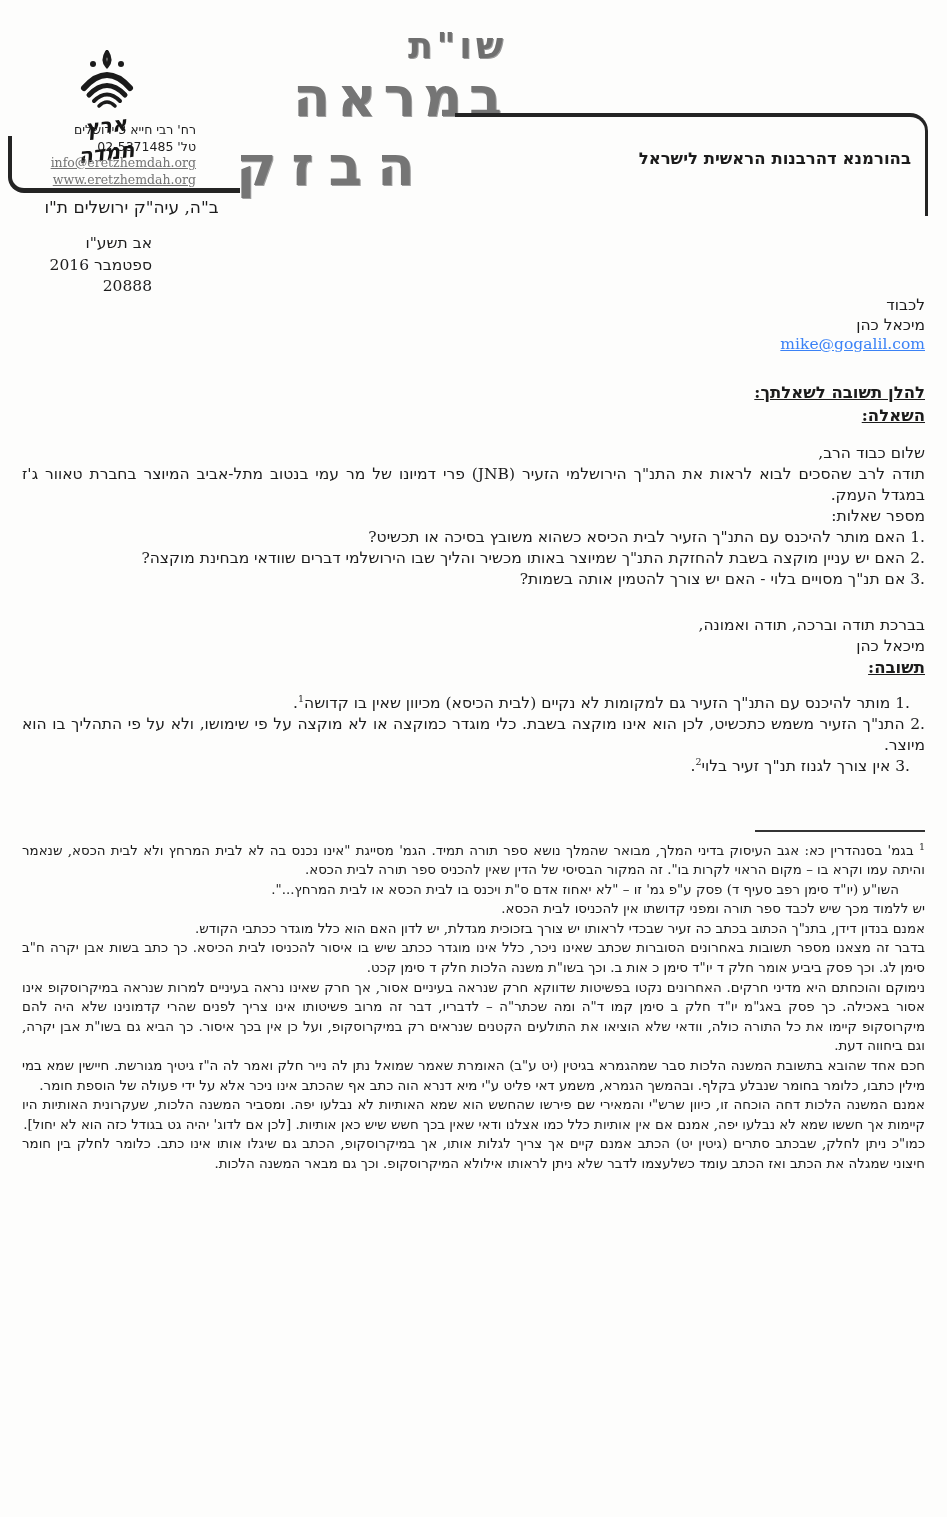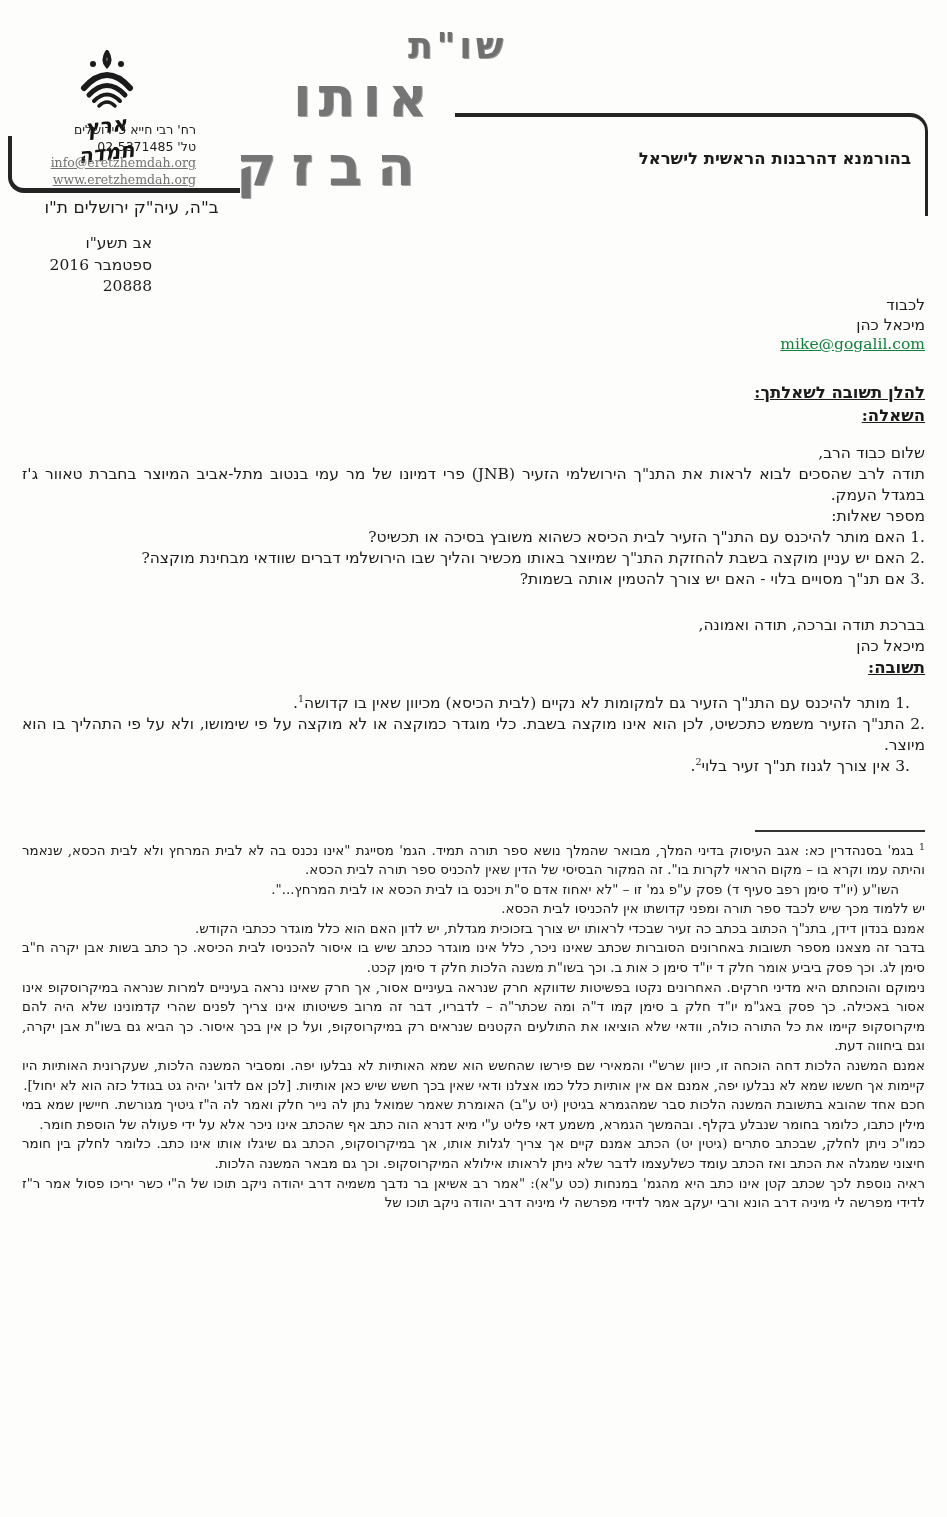--- a/index.html
+++ b/index.html
@@ -62,21 +62,21 @@
     direction:rtl;text-align:right;
     font-size:15.5px;line-height:21.5px;
   }
   
   .content{
     position:absolute;top:296px;right:22px;left:22px;
     direction:rtl;text-align:right;
     font-size:15.5px;line-height:21px;
   }
   .addressee{line-height:19.5px;}
-  .addressee a{color:#15803d;text-decoration:underline;}
+  .addressee a{color:#3b82f6;text-decoration:underline;}
   .heading{
     font-weight:bold;font-size:16.5px;
     text-decoration:underline;
     display:block;margin:0;
   }
   .intro-head{margin-top:27px;}
   .q-head{margin-top:2px;margin-bottom:17px;}
   .just{text-align:justify;}
   .q-item{margin:0;}
   .closing{margin-top:25px;}
@@ -121,21 +121,21 @@
     <div>טל' 02-5371485</div>
     <div><a href="#">info@eretzhemdah.org</a></div>
     <div><a href="#">www.eretzhemdah.org</a></div>
   </div>
 
   <div class="left-bracket"></div>
 
   <div class="bh-line">ב"ה, עיה"ק ירושלים ת"ו</div>
 
   <div class="title-shut">שו"ת</div>
-  <div class="title-big title-bemareh">אותו</div>
+  <div class="title-big title-bemareh">במראה</div>
   <div class="title-big title-habazak">הבזק</div>
 
   <div class="right-rule"></div>
 
   <div class="subtitle">
     <div>בהורמנא דהרבנות הראשית לישראל</div>
   </div>
 
   <div class="date-block">
     <div>אב תשע"ו</div>
@@ -175,21 +175,20 @@
 
     <div class="fn-rule"></div>
 
     <div class="footnotes">
       <div><sup>1</sup> <span>בגמ' בסנהדרין כא: אגב העיסוק בדיני המלך, מבואר שהמלך נושא ספר תורה תמיד. הגמ' מסייגת "אינו נכנס בה לא לבית המרחץ ולא לבית הכסא, שנאמר והיתה עמו וקרא בו – מקום הראוי לקרות בו". זה המקור הבסיסי של הדין שאין להכניס ספר תורה לבית הכסא.</span></div>
       <div class="fn-indent">השו"ע (יו"ד סימן רפב סעיף ד) פסק ע"פ גמ' זו – "לא יאחוז אדם ס"ת ויכנס בו לבית הכסא או לבית המרחץ...".</div>
       <div>יש ללמוד מכך שיש לכבד ספר תורה ומפני קדושתו אין להכניסו לבית הכסא.</div>
       <div>אמנם בנדון דידן, בתנ"ך הכתוב בכתב כה זעיר שבכדי לראותו יש צורך בזכוכית מגדלת, יש לדון האם הוא כלל מוגדר ככתבי הקודש.</div>
       <div>בדבר זה מצאנו מספר תשובות באחרונים הסוברות שכתב שאינו ניכר, כלל אינו מוגדר ככתב שיש בו איסור להכניסו לבית הכיסא. כך כתב בשות אבן יקרה ח"ב סימן לג. וכך פסק ביביע אומר חלק ד יו"ד סימן כ אות ב. וכך בשו"ת משנה הלכות חלק ד סימן קכט.</div>
       <div>נימוקם והוכחתם היא מדיני חרקים. האחרונים נקטו בפשיטות שדווקא חרק שנראה בעיניים אסור, אך חרק שאינו נראה בעיניים למרות שנראה במיקרוסקופ אינו אסור באכילה. כך פסק באג"מ יו"ד חלק ב סימן קמו ד"ה ומה שכתר"ה – לדבריו, דבר זה מרוב פשיטותו אינו צריך לפנים שהרי קדמונינו שלא היה להם מיקרוסקופ קיימו את כל התורה כולה, וודאי שלא הוציאו את התולעים הקטנים שנראים רק במיקרוסקופ, ועל כן אין בכך איסור. כך הביא גם בשו"ת אבן יקרה, וגם ביחווה דעת.</div>
+      <div>חכם אחד שהובא בתשובת המשנה הלכות סבר שמהגמרא בגיטין (יט ע"ב) האומרת שאמר שמואל נתן לה נייר חלק ואמר לה ה"ז גיטיך מגורשת. חיישין שמא במי מילין כתבו, כלומר בחומר שנבלע בקלף. ובהמשך הגמרא, משמע דאי פליט ע"י מיא דנרא הוה כתב אף שהכתב אינו ניכר אלא על ידי פעולה של הוספת חומר.</div>
       <div>אמנם המשנה הלכות דחה הוכחה זו, כיוון שרש"י והמאירי שם פירשו שהחשש הוא שמא האותיות לא נבלעו יפה. ומסביר המשנה הלכות, שעקרונית האותיות היו קיימות אך חששו שמא לא נבלעו יפה, אמנם אם אין אותיות כלל כמו אצלנו ודאי שאין בכך חשש שיש כאן אותיות. [לכן אם לדוג' יהיה גט בגודל כזה הוא לא יחול].</div>
-      <div>חכם אחד שהובא בתשובת המשנה הלכות סבר שמהגמרא בגיטין (יט ע"ב) האומרת שאמר שמואל נתן לה נייר חלק ואמר לה ה"ז גיטיך מגורשת. חיישין שמא במי מילין כתבו, כלומר בחומר שנבלע בקלף. ובהמשך הגמרא, משמע דאי פליט ע"י מיא דנרא הוה כתב אף שהכתב אינו ניכר אלא על ידי פעולה של הוספת חומר.</div>
       <div>כמו"כ ניתן לחלק, שבכתב סתרים (גיטין יט) הכתב אמנם קיים אך צריך לגלות אותו, אך במיקרוסקופ, הכתב גם שיגלו אותו אינו כתב. כלומר לחלק בין חומר חיצוני שמגלה את הכתב ואז הכתב עומד כשלעצמו לדבר שלא ניתן לראותו אילולא המיקרוסקופ. וכך גם מבאר המשנה הלכות.</div>
-      <div>ראיה נוספת לכך שכתב קטן אינו כתב היא מהגמ' במנחות (כט ע"א): "אמר רב אשיאן בר נדבך משמיה דרב יהודה ניקב תוכו של ה"י כשר יריכו פסול אמר ר"ז לדידי מפרשה לי מיניה דרב הונא ורבי יעקב אמר לדידי מפרשה לי מיניה דרב יהודה ניקב תוכו של</div>
     </div>
 
   </div>
 
 </div>
 
 </body></html>

